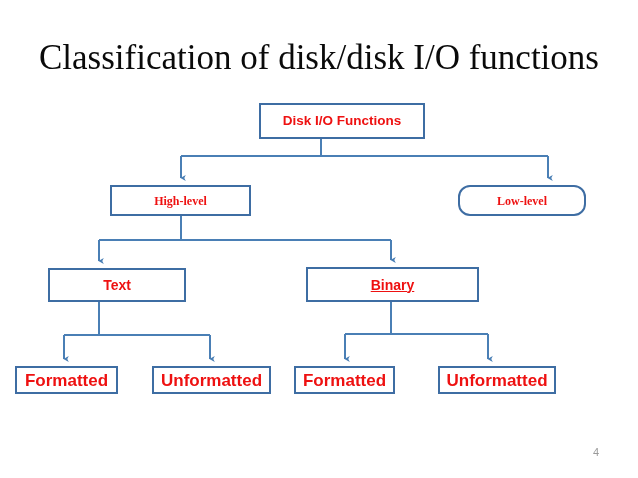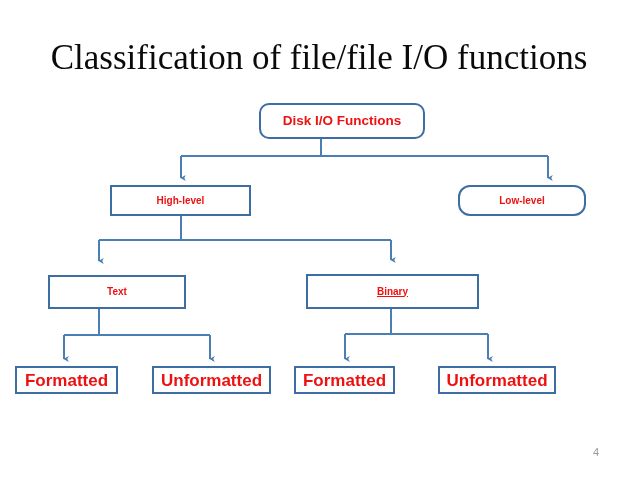--- a/index.html
+++ b/index.html
@@ -55,26 +55,26 @@
     justify-content: center;
     color: #ee1111;
     font-family: "Liberation Sans", sans-serif;
     font-weight: bold;
     font-size: 13.5px;
     line-height: 1;
     white-space: nowrap;
   }
 
   .node.lvl1 { font-size: 13.5px; }
-  .node.lvl2 { font-size: 10px; }
-  .node.lvl3 { font-size: 10px; margin-top: 7px; }
+  .node.lvl2 { font-size: 12px; font-family: Liberation Serif, serif; }
+  .node.lvl3 { font-size: 14px; }
   .node.lvl4 { font-size: 17px; }
 
   
-  #node-root        { left: 259px; top: 103px; width: 166px; height: 36px; border-radius: 10px; }
+  #node-root        { left: 259px; top: 103px; width: 166px; height: 36px; }
   #node-high        { left: 110px; top: 185px; width: 141px; height: 31px; }
   #node-low         { left: 458px; top: 185px; width: 128px; height: 31px; border-radius: 12px; }
   #node-text        { left: 48px;  top: 268px; width: 138px; height: 34px; }
   #node-binary      { left: 306px; top: 267px; width: 173px; height: 35px; text-decoration: underline; }
   #node-text-fmt    { left: 15px;  top: 366px; width: 103px; height: 28px; }
   #node-text-unfmt  { left: 152px; top: 366px; width: 119px; height: 28px; }
   #node-bin-fmt     { left: 294px; top: 366px; width: 101px; height: 28px; }
   #node-bin-unfmt   { left: 438px; top: 366px; width: 118px; height: 28px; }
 
   #connectors {
@@ -94,21 +94,21 @@
     font-family: "Liberation Sans", sans-serif;
     font-size: 11px;
     color: #9a9a9a;
   }
 </style>
 </head>
 <body>
 
 <div id="slide">
 
-  <div id="slide-title">Classification of file/file I/O functions</div>
+  <div id="slide-title">Classification of disk/disk I/O functions</div>
 
   <div id="diagram">
 
     <svg id="connectors" viewBox="0 0 638 478" width="638" height="478" xmlns="http://www.w3.org/2000/svg">
       <defs>
         <marker id="arrowhead" markerWidth="7" markerHeight="7" refX="3.2" refY="5.4" orient="auto" markerUnits="userSpaceOnUse">
           <path d="M0.3,0.6 L3.2,6.0 L6.1,0.6 L3.2,2.1 Z" fill="#4a7fb5"></path>
         </marker>
       </defs>
       <g stroke="#4a7fb5" stroke-width="2" fill="none" shape-rendering="geometricPrecision">

